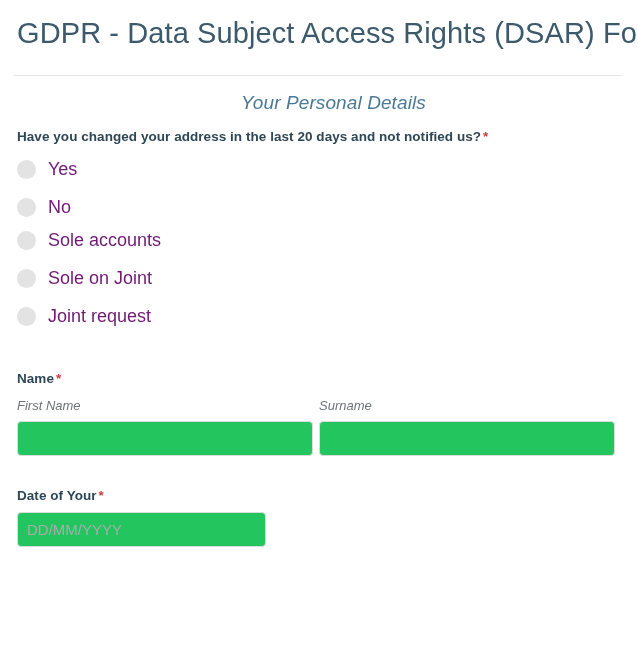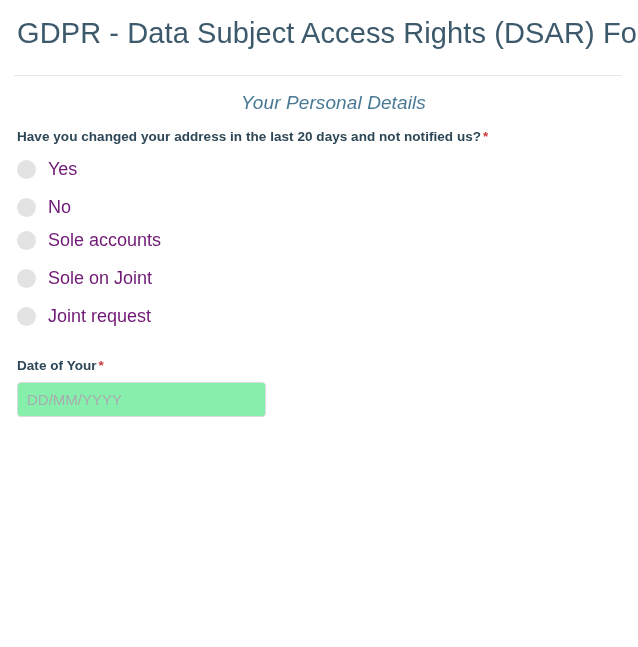--- a/index.html
+++ b/index.html
@@ -123,21 +123,21 @@
   .input-row {
     display: flex;
     margin-top: 7px;
   }
 
   .text-input {
     box-sizing: border-box;
     height: 35px;
     border: 1px solid #d9dbdc;
     border-radius: 4px;
-    background: #86efac;
+    background: #22c55e;
     font-family: "Liberation Sans", sans-serif;
     font-size: 14px;
     color: #4a5a64;
     padding: 0 9px;
     outline: none;
   }
 
   .text-input::placeholder {
     color: #a9acae;
     font-size: 15px;
@@ -188,20 +188,34 @@
           <span class="radio-circle"></span>
           <span class="radio-label">Sole on Joint</span>
         </div>
         <div class="radio-row">
           <span class="radio-circle"></span>
           <span class="radio-label">Joint request</span>
         </div>
       </div>
     </div>
 
+    <div class="field-block name-block">
+      <div class="field-label">
+        <span>Name</span><span class="req-star">*</span>
+      </div>
+      <div class="sub-label-row">
+        <div class="sub-label first">First Name</div>
+        <div class="sub-label second">Surname</div>
+      </div>
+      <div class="input-row">
+        <input class="text-input half-left" type="text" value="" style="">
+        <span class="input-gap"></span>
+        <input class="text-input half-right" type="text" value="" style="">
+      </div>
+    </div>
 
     <div class="field-block dob-block">
       <div class="field-label">
         <span>Date of Your</span><span class="req-star">*</span>
       </div>
       <div class="input-row">
         <input class="text-input dob" type="text" placeholder="DD/MM/YYYY" style="">
       </div>
     </div>
 

